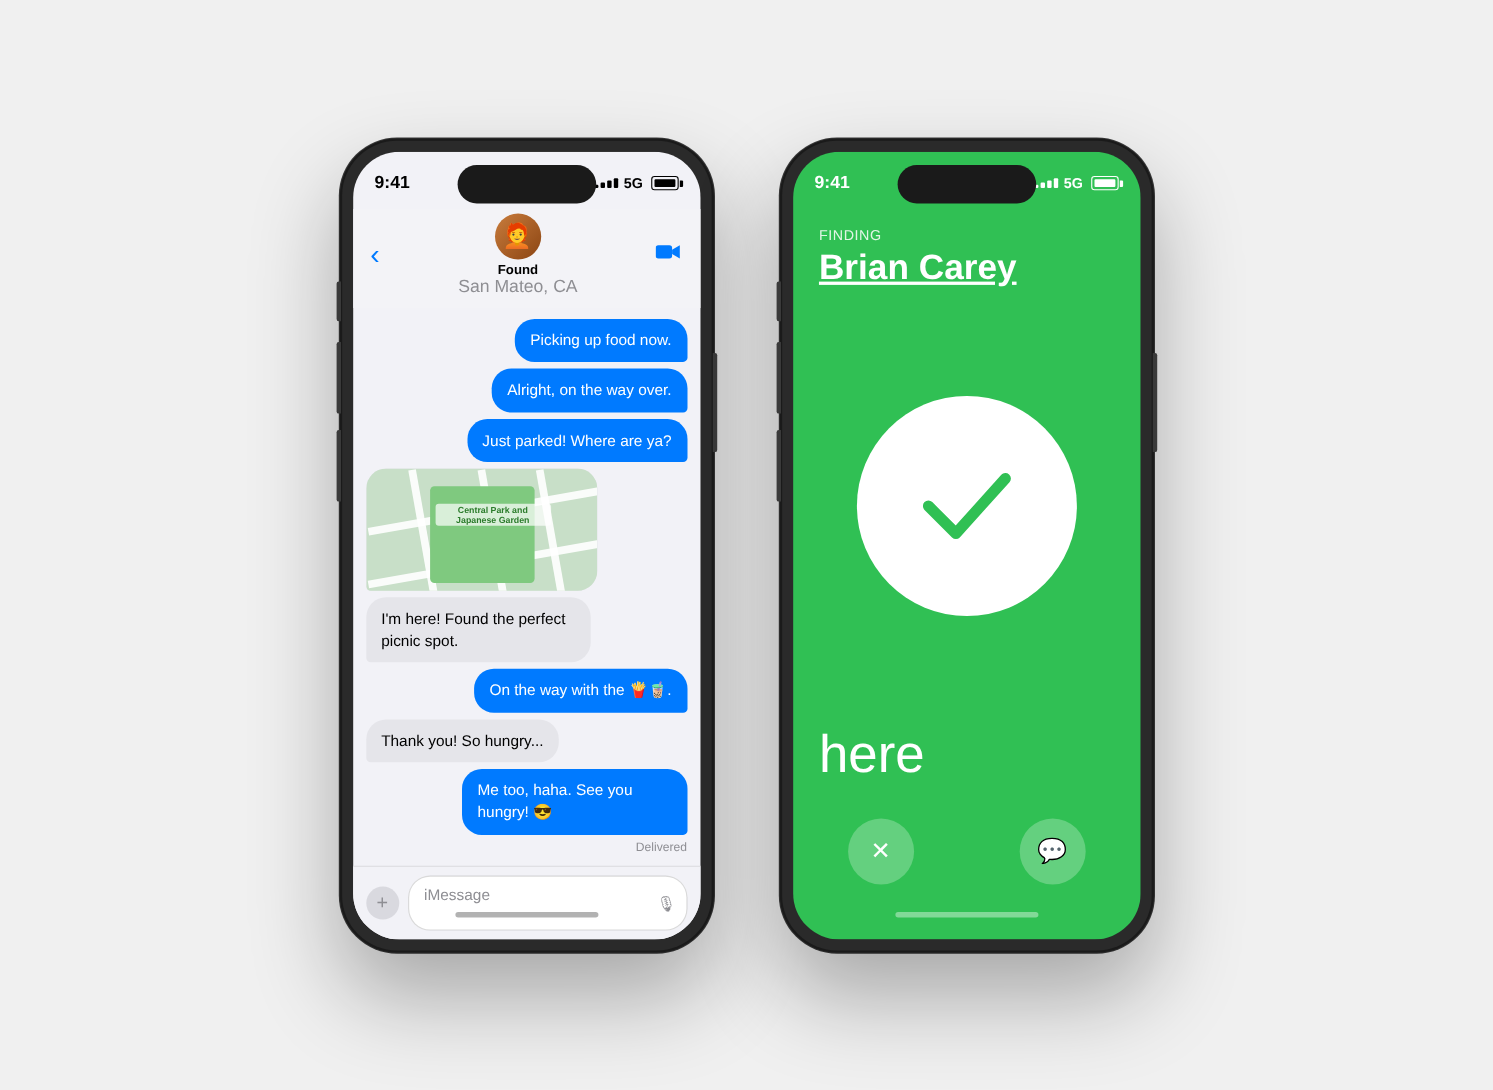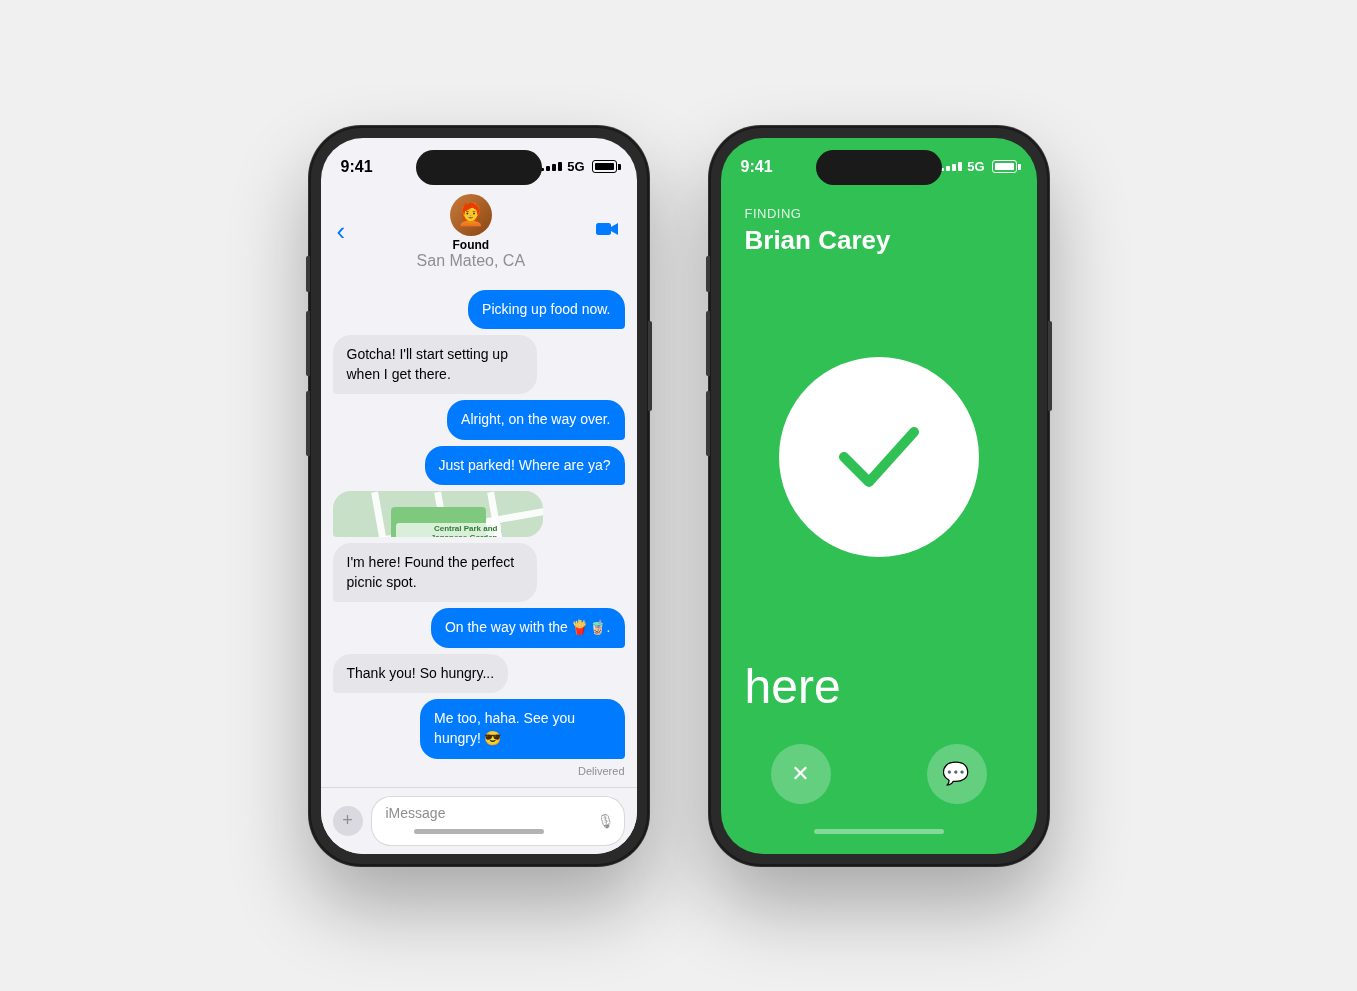--- a/index.html
+++ b/index.html
@@ -265,21 +265,21 @@
     .map-park {
       position: absolute;
       background: #7fc97f;
       border-radius: 4px;
     }
     .map-label {
       position: absolute;
       font-size: 8px;
       font-weight: 600;
       color: #2c7c2c;
-      text-align: right;
+      text-align: center;
       background: rgba(255,255,255,0.7);
       padding: 1px 3px;
       border-radius: 3px;
     }
     .delivered-label {
       align-self: flex-end;
       font-size: 11px;
       color: #8e8e93;
     }
 
@@ -364,23 +364,24 @@
       padding: 16px 24px 0;
     }
     .finding-label {
       font-size: 13px;
       font-weight: 500;
       opacity: 0.85;
       letter-spacing: 0.5px;
       text-transform: uppercase;
     }
     .finding-name {
-      font-size: 26px;
+      font-size: 32px;
       font-weight: 700;
       margin-top: 4px;
+      text-decoration: underline;
     }
 
     .findmy-center {
       flex: 1;
       display: flex;
       align-items: center;
       justify-content: center;
       padding: 20px;
     }
     .check-circle {
@@ -471,23 +472,20 @@
             </svg>
           </span>
         </div>
 
         <div class="messages-area">
 
           <div class="bubble sent">
             <span>Picking up food now.</span>
           </div>
 
-          <div class="bubble received">
-            <span>Gotcha! I'll start setting up when I get there.</span>
-          </div>
 
           <div class="bubble sent">
             <span>Alright, on the way over.</span>
           </div>
 
           <div class="bubble sent">
             <span>Just parked! Where are ya?</span>
           </div>
 
           <div class="map-bubble">

